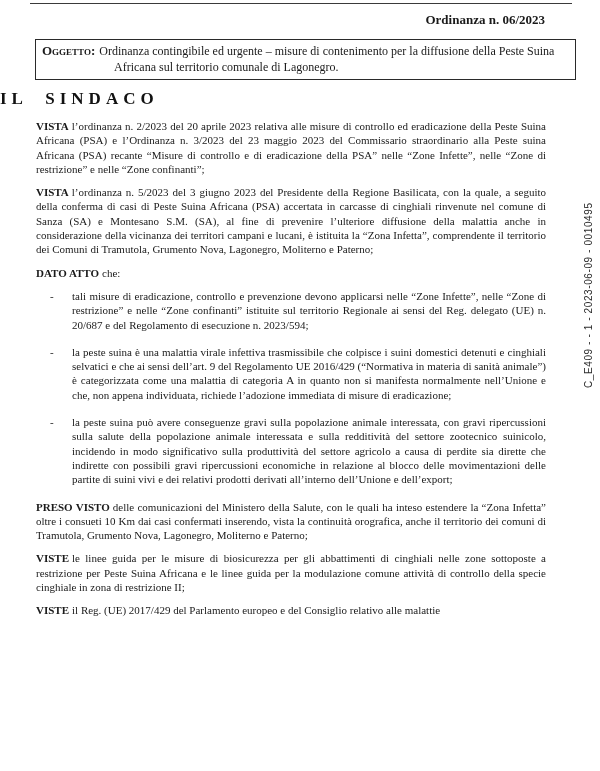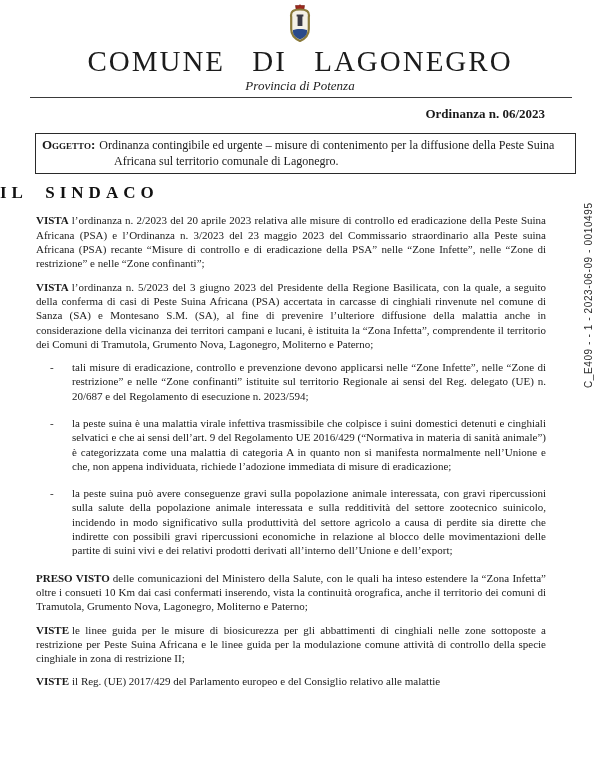--- a/index.html
+++ b/index.html
@@ -96,55 +96,40 @@
     letter-spacing: 0.6px;
     color: #2b2b2b;
     white-space: nowrap;
   }
 </style>
 </head>
 <body>
 
 <div class="page">
 
-  <div class="header">
-    <div class="crest-wrap">
-      <span>
-        <svg width="26" height="38" viewBox="0 0 26 38" aria-hidden="true">
-          <path d="M8.5,1.5 L17.5,1.5 L16.8,6 L9.2,6 Z" fill="#9c2a1f" stroke="#6e1d15" stroke-width="0.6"></path>
-          <circle cx="13" cy="1.6" r="1.1" fill="#9c2a1f"></circle>
-          <path d="M13,5.5 C6.5,5.5 3.2,7.5 4.2,13 L4.2,25 C4.2,31.5 8,34.8 13,37 C18,34.8 21.8,31.5 21.8,25 L21.8,13 C22.8,7.5 19.5,5.5 13,5.5 Z" fill="#f4f1e6" stroke="#8a7a3a" stroke-width="2.2"></path>
-          <path d="M6,26 C9,24.5 17,24.5 20,26 L20,27.5 C20,31.5 17,33.8 13,35.5 C9,33.8 6,31.5 6,27.5 Z" fill="#2a4a8a"></path>
-          <rect x="10.6" y="12" width="4.8" height="10" fill="#3a3a44"></rect>
-          <rect x="9.6" y="10.5" width="6.8" height="2" fill="#3a3a44"></rect>
-        </svg>
-      </span>
-    </div>
-    <h1 class="muni-title">COMUNE DI LAGONEGRO</h1>
-    <div class="province">Provincia di Potenza</div>
-  </div>
 
   <hr class="header-rule">
 
   <div class="ord-number">Ordinanza n. 06/2023</div>
 
   <div class="subject-box">
     <div class="subject-text">
       <span class="subject-label">Oggetto:</span><span>Ordinanza contingibile ed urgente – misure di contenimento per la diffusione della Peste Suina Africana sul territorio comunale di Lagonegro.</span>
     </div>
   </div>
 
   <h2 class="sindaco">IL SINDACO</h2>
 
   <div class="content">
 
     <p class="para"><strong class="lead">VISTA</strong><span>l’ordinanza n. 2/2023 del 20 aprile 2023 relativa alle misure di controllo ed eradicazione della Peste Suina Africana (PSA) e l’Ordinanza n. 3/2023 del 23 maggio 2023 del Commissario straordinario alla Peste suina Africana (PSA) recante “Misure di controllo e di eradicazione della PSA” nelle “Zone Infette”, nelle “Zone di restrizione” e nelle “Zone confinanti”;</span></p>
 
     <p class="para"><strong class="lead">VISTA</strong><span>l’ordinanza n. 5/2023 del 3 giugno 2023 del Presidente della Regione Basilicata, con la quale, a seguito della conferma di casi di Peste Suina Africana (PSA) accertata in carcasse di cinghiali rinvenute nel comune di Sanza (SA) e Montesano S.M. (SA), al fine di prevenire l’ulteriore diffusione della malattia anche in considerazione della vicinanza dei territori campani e lucani, è istituita la “Zona Infetta”, comprendente il territorio dei Comuni di Tramutola, Grumento Nova, Lagonegro, Moliterno e Paterno;</span></p>
 
+    <p class="para"><strong class="lead">DATO ATTO</strong><span>che:</span></p>
 
     <div class="bullet-list">
       <div class="bullet">
         <span class="bullet-marker">-</span>
         <span class="bullet-text">tali misure di eradicazione, controllo e prevenzione devono applicarsi nelle “Zone Infette”, nelle “Zone di restrizione” e nelle “Zone confinanti” istituite sul territorio Regionale ai sensi del Reg. delegato (UE) n. 20/687 e del Regolamento di esecuzione n. 2023/594;</span>
       </div>
       <div class="bullet">
         <span class="bullet-marker">-</span>
         <span class="bullet-text">la peste suina è una malattia virale infettiva trasmissibile che colpisce i suini domestici detenuti e cinghiali selvatici e che ai sensi dell’art. 9 del Regolamento UE 2016/429 (“Normativa in materia di sanità animale”) è categorizzata come una malattia di categoria A in quanto non si manifesta normalmente nell’Unione e che, non appena individuata, richiede l’adozione immediata di misure di eradicazione;</span>
       </div>

